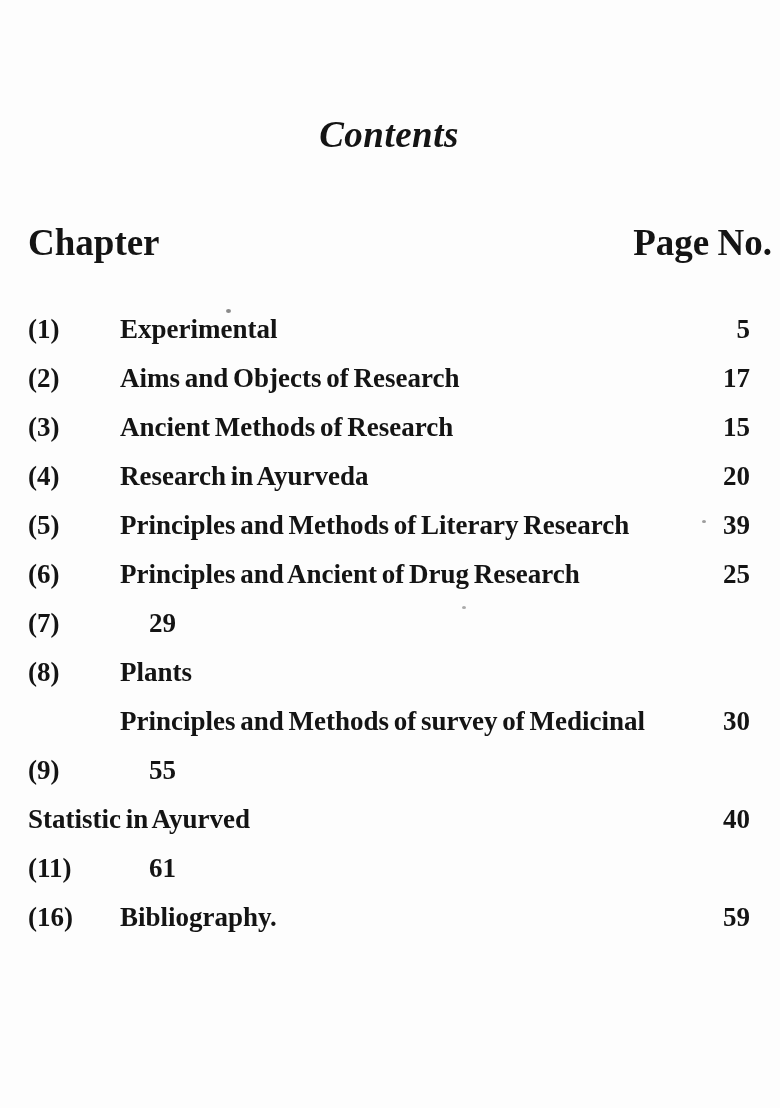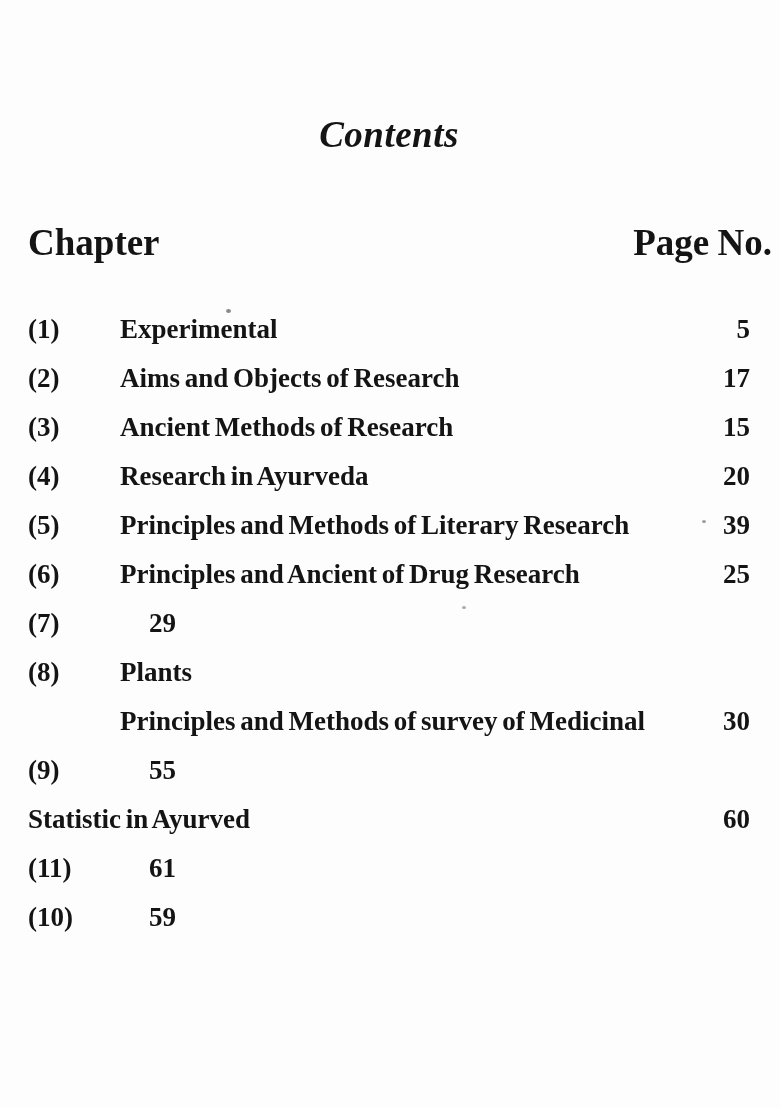--- a/index.html
+++ b/index.html
@@ -154,30 +154,33 @@
 
   <div class="toc-row">
     <span class="num">(9)</span>
     <span class="pg">55</span>
   </div>
 
   <div class="toc-row">
     <span class="entry-title">
           <div class="title-line">Statistic in Ayurved</div>
         </span>
-    <span class="pg">60</span>
+    <span class="pg">40</span>
   </div>
 
   <div class="toc-row">
     <span class="num">(11)</span>
     <span class="pg">61</span>
   </div>
 
   <div class="toc-row">
-    <span class="num">(10)</span>
+    <span class="num">(16)</span>
+    <span class="entry-title">
+          <div class="title-line">Bibliography.</div>
+        </span>
     <span class="pg">59</span>
   </div>
 </div>
 
   <div class="speck speck-1"></div>
   <div class="speck speck-2"></div>
   <div class="speck speck-3"></div>
 
 </div>
 

